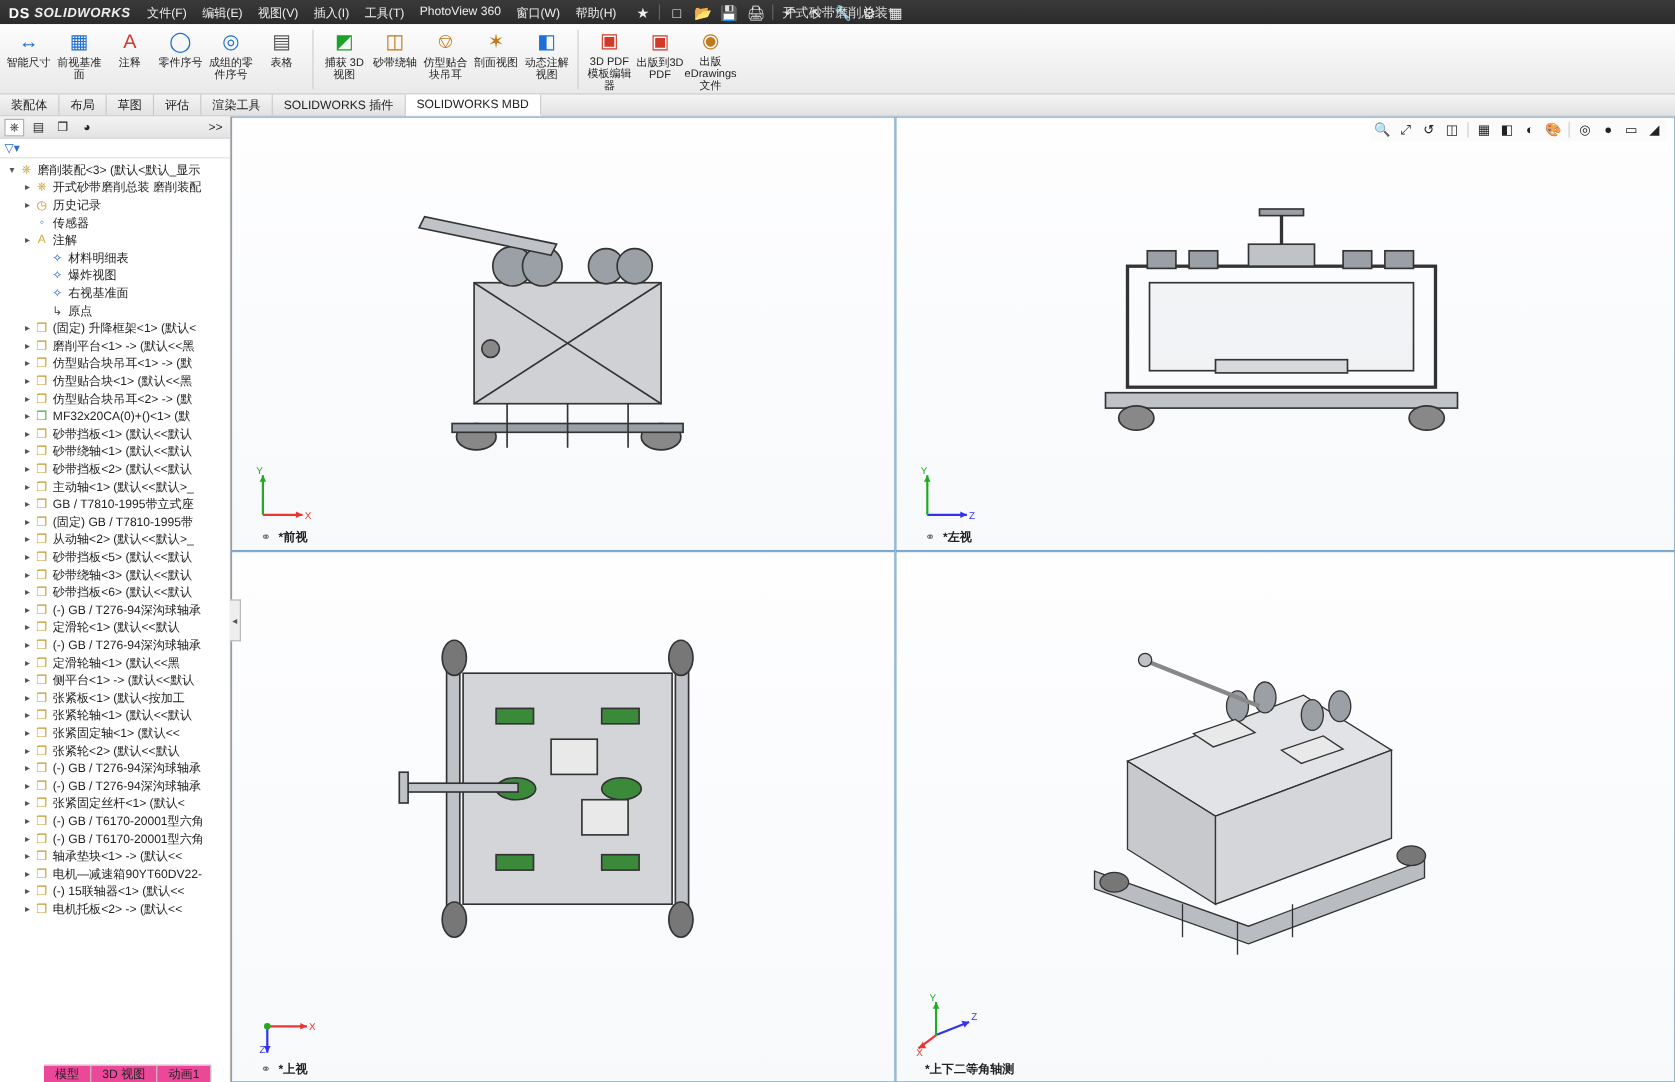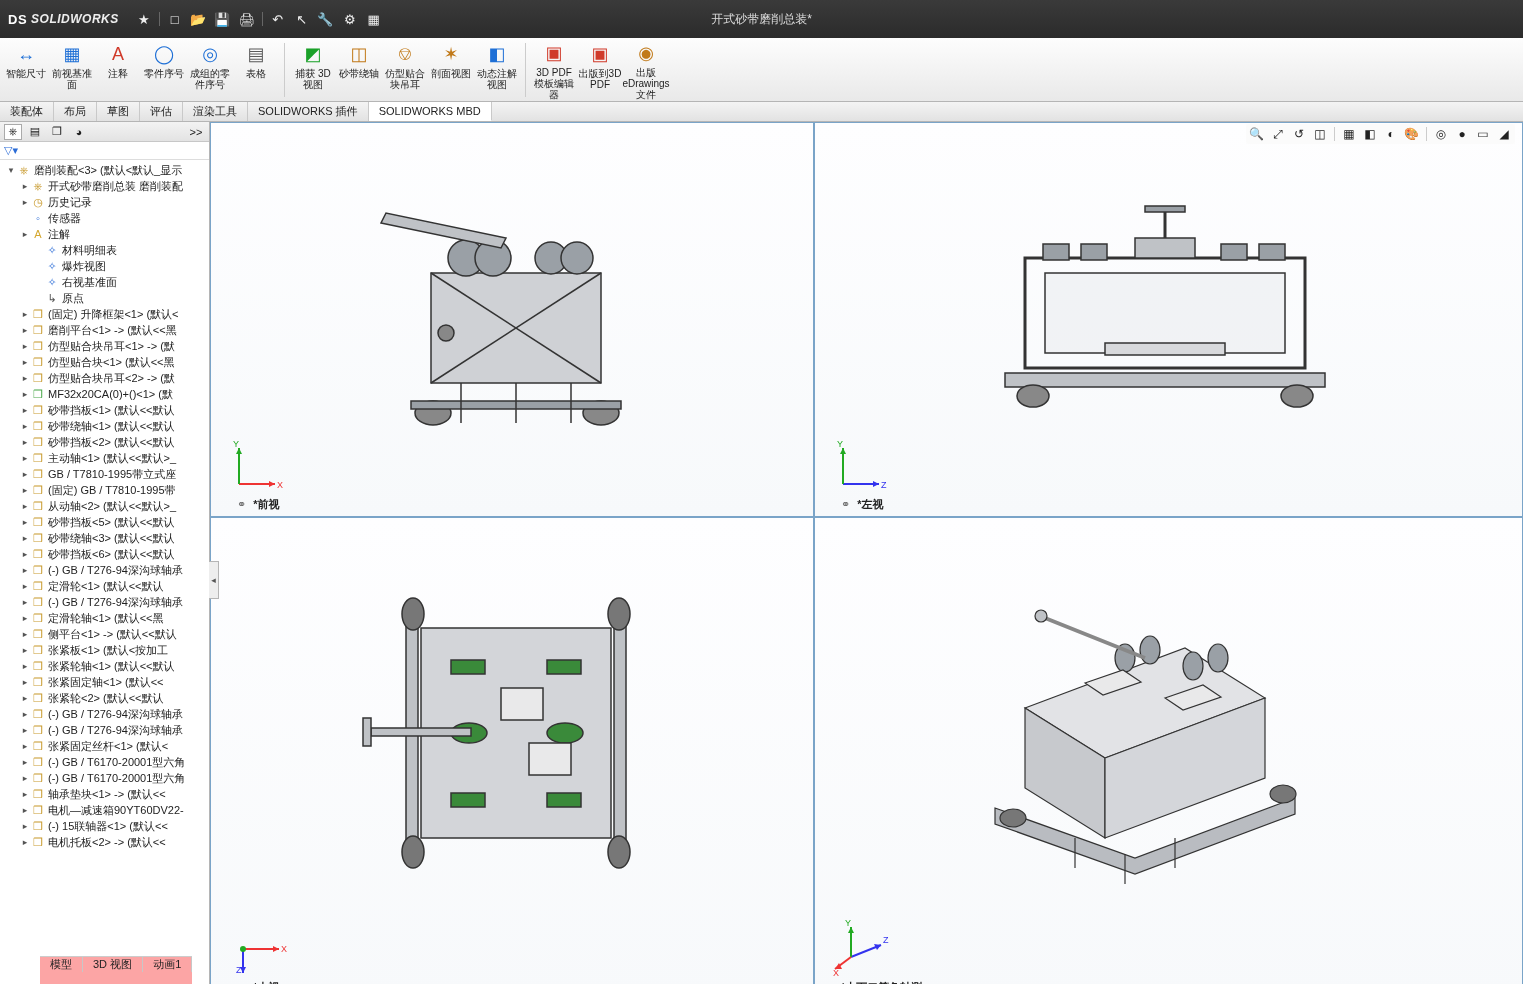--- a/index.html
+++ b/index.html
@@ -1,19 +1,19 @@
 <!DOCTYPE html>
 <html><head>
 <meta charset="utf-8">
 <style>
 * { margin: 0; padding: 0; box-sizing: border-box; font-family: "Microsoft YaHei", Arial, sans-serif; }
 body { width: 1523px; height: 984px; overflow: hidden; background: #fff; font-size: 11px; color: #222; }
 
 
-.menubar { height: 38px; background: linear-gradient(#3a3a3a,#2b2b2b); display: flex; align-items: center; color: #eee; }
+.menubar { height: 22px; background: linear-gradient(#3a3a3a,#2b2b2b); display: flex; align-items: center; color: #eee; }
 .sw-logo { display: flex; align-items: center; gap: 4px; padding: 0 8px; font-weight: bold; font-style: italic; font-size: 12px; letter-spacing: .5px; }
 .sw-logo .ds { color: #fff; font-style: normal; font-size: 13px; }
 .menubar .menu-item { padding: 0 7px; height: 100%; display: flex; align-items: center; cursor: default; }
 .menubar .qat { margin-left: 6px; display: flex; align-items: center; gap: 2px; }
 .menubar .qat .qbtn { width: 22px; height: 18px; display: flex; align-items: center; justify-content: center; border-radius: 2px; cursor: default; font-size: 13px; }
 .menubar .qat .sep { width: 1px; height: 14px; background: #666; margin: 0 2px; }
 .doc-title { position: absolute; left: 50%; transform: translateX(-50%); color: #ddd; font-size: 12px; }
 
 
 .ribbon { height: 64px; background: linear-gradient(#fdfdfd,#e9e9e9); border-bottom: 1px solid #b5b5b5; display: flex; align-items: flex-start; padding: 2px 4px; gap: 2px; }
@@ -50,36 +50,46 @@
 .vp .caption .link { color: #666; margin-right: 4px; font-weight: normal; }
 .vp .triad { position: absolute; left: 18px; bottom: 22px; }
 .vp .model { position: absolute; }
 
 
 .hud { position: absolute; top: 2px; right: 8px; display: flex; align-items: center; gap: 3px; background: rgba(250,250,250,.8); padding: 1px 2px; border-radius: 2px; z-index: 5; }
 .hud .hbtn { width: 18px; height: 18px; display: flex; align-items: center; justify-content: center; font-size: 12px; cursor: default; border-radius: 2px; }
 .hud .hsep { width: 1px; height: 14px; background: #ccc; margin: 0 2px; }
 
 
-.bottomtabs { position: absolute; left: 40px; bottom: 0; height: 28px; display: flex; align-items: flex-start; gap: 0; background: #fca5a5; border-top: 1px solid #ccc; font-size: 11px; }
+.bottomtabs { position: absolute; left: 40px; bottom: 0; height: 16px; display: flex; align-items: center; gap: 0; background: #ec4899; border-top: 1px solid #ccc; font-size: 11px; }
 .bottomtabs .bt { padding: 0 10px; border-right: 1px solid #c7c7c7; cursor: default; }
 
 
 .collapse-handle { position: absolute; left: -1px; top: 50%; width: 10px; height: 38px; background: #eee; border: 1px solid #b5b5b5; border-left: none; display: flex; align-items: center; justify-content: center; font-size: 9px; color: #555; cursor: pointer; z-index: 4; }
 
 svg { display: block; }
 </style>
 </head>
 <body>
 
 <div class="menubar">
   <div class="sw-logo">
     <span class="ds">DS</span>
     <span>SOLIDWORKS</span>
   </div>
+  <div id="menus" style="display:flex;height:100%">
+      <div class="menu-item">文件(F)</div>
+      <div class="menu-item">编辑(E)</div>
+      <div class="menu-item">视图(V)</div>
+      <div class="menu-item">插入(I)</div>
+      <div class="menu-item">工具(T)</div>
+      <div class="menu-item">PhotoView 360</div>
+      <div class="menu-item">窗口(W)</div>
+      <div class="menu-item">帮助(H)</div>
+    </div>
   <div class="qat" id="qat">
       <div class="qbtn">★</div>
       <div class="sep"></div>
       <div class="qbtn">□</div>
       <div class="qbtn">📂</div>
       <div class="qbtn">💾</div>
       <div class="qbtn">🖨</div>
       <div class="sep"></div>
       <div class="qbtn">↶</div>
       <div class="qbtn">↖</div>

